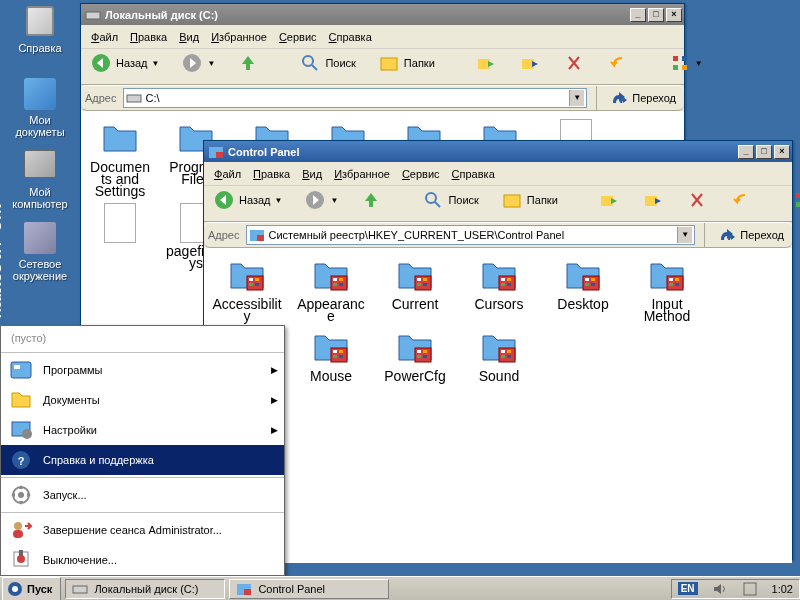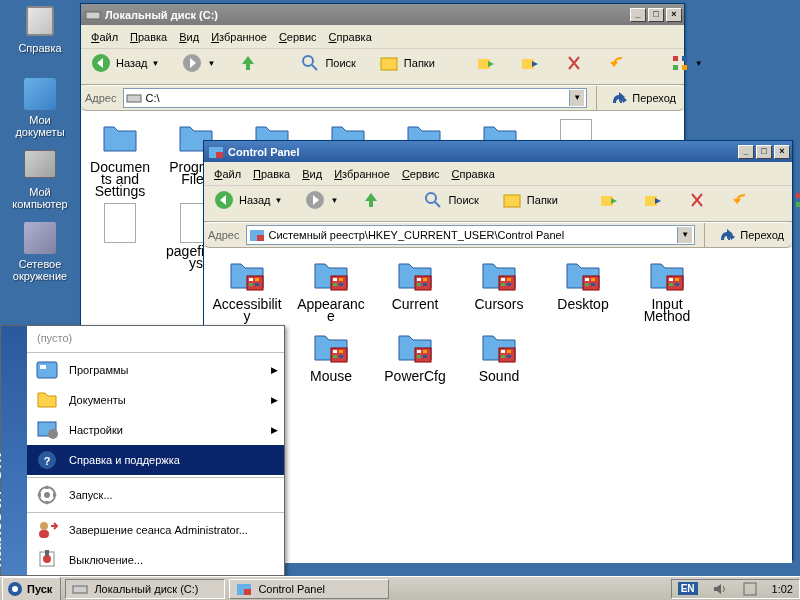--- a/index.html
+++ b/index.html
@@ -31,21 +31,21 @@
 .addr-combo input { flex:1; border:none; outline:none; font-size:11px; }
 .addr-combo .ac-drop { width:15px; height:16px; background:#d4d0c8; border-left:1px solid #7f9db9; text-align:center; font-size:8px; line-height:16px; cursor:pointer; }
 .go-btn { display:flex; align-items:center; gap:4px; cursor:pointer; padding:2px 4px; }
 .content { background:#fff; overflow:auto; }
 .icon-grid { display:flex; flex-wrap:wrap; align-content:flex-start; padding:8px; gap:6px 14px; }
 .fitem { width:62px; text-align:center; cursor:pointer; }
 .fitem .fi-img { width:40px; height:40px; margin:0 auto 2px; display:flex; align-items:center; justify-content:center; }
 .fitem .fi-label { font-size:14px; line-height:12px; word-wrap:break-word; }
 
 
-.startmenu { position:absolute; left:0; bottom:24px; width:285px; background:#fff; border:1px solid #666; box-shadow:2px 2px 4px rgba(0,0,0,.4); display:flex; }
+.startmenu { position:absolute; left:0; bottom:24px; width:285px; background:#fff; border:1px solid #666; box-shadow:2px 2px 4px rgba(0,0,0,.4); display:flex;flex-direction:column; }
 .sm-side { width:26px; background:linear-gradient(to bottom,#2a5a9e,#4a7fc2); position:relative; }
 .sm-side-text { position:absolute; bottom:8px; left:3px; transform:rotate(-90deg); transform-origin:left bottom; color:#fff; font-weight:bold; font-size:13px; white-space:nowrap; }
 .sm-body { flex:1; background:#fff; }
 .sm-empty { padding:6px 10px; color:#888; }
 .sm-sep { height:1px; background:#c0c0c0; margin:2px 0; }
 .sm-item { height:30px; display:flex; align-items:center; padding:0 8px; gap:10px; cursor:pointer; position:relative; }
 .sm-item.hl { background:#0a246a; color:#fff; }
 .sm-item .sm-ico { width:24px; height:24px; display:flex; align-items:center; justify-content:center; }
 .sm-item .sm-arrow { position:absolute; right:6px; font-size:9px; }
 

